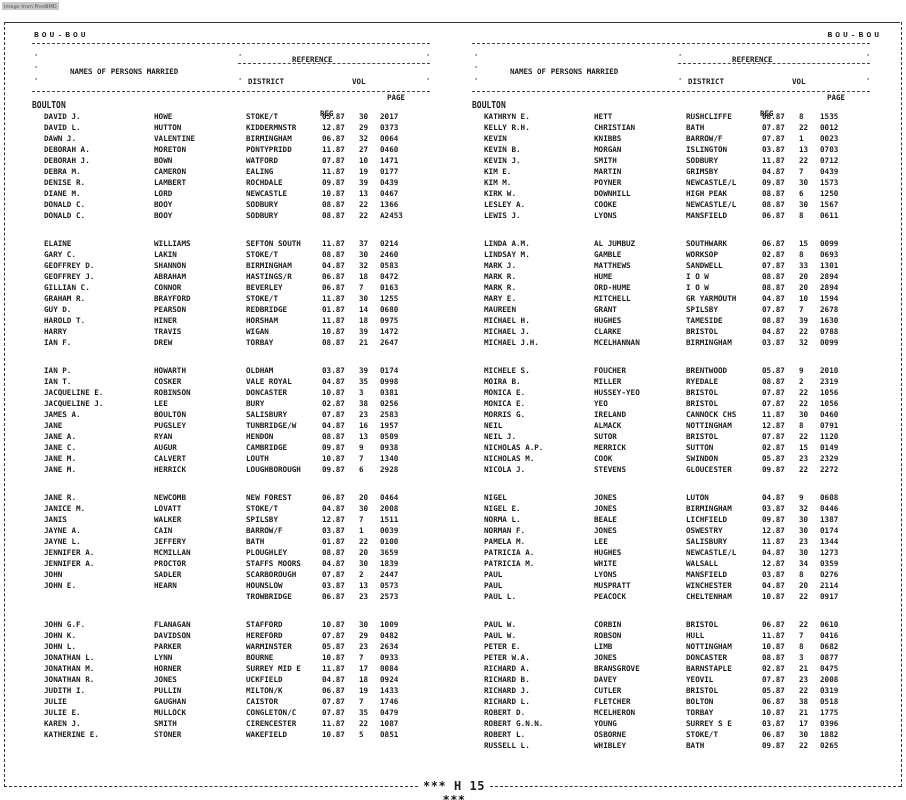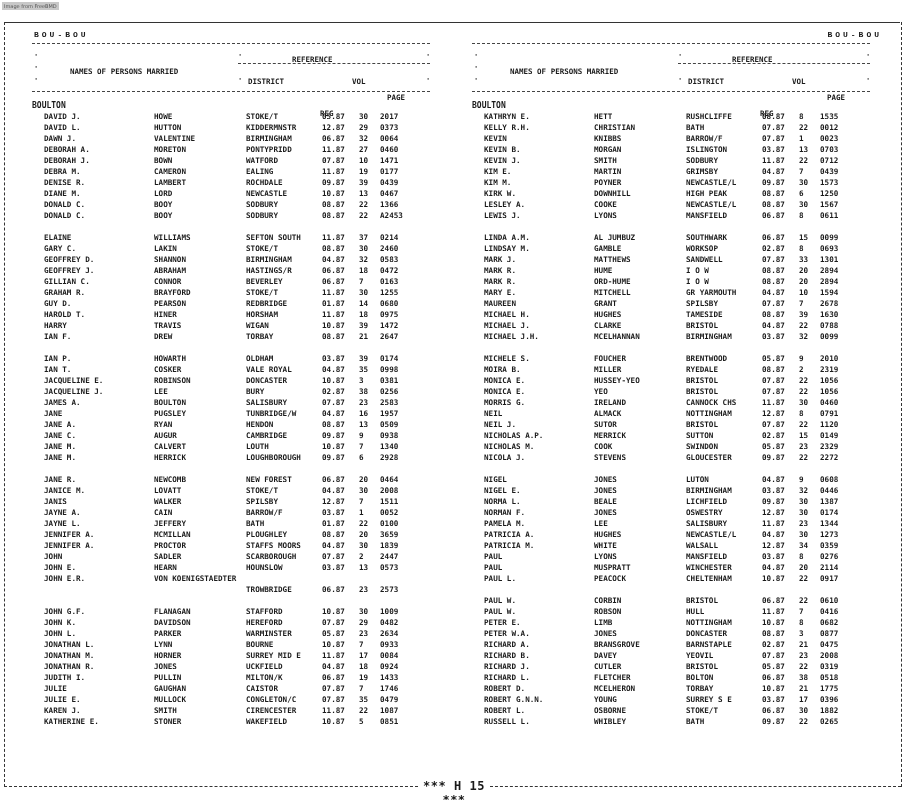--- a/index.html
+++ b/index.html
@@ -27,21 +27,21 @@
   .hdr .names { position:absolute; left:38px; top:24px; }
   .hdr .ref { position:absolute; left:260px; top:12px; }
   .hdr .dist { position:absolute; left:216px; top:34px; }
   .hdr .reg { position:absolute; left:288px; top:34px;margin-top:32px; }
   .hdr .vol { position:absolute; left:320px; top:34px; }
   .hdr .page { position:absolute; left:355px; top:34px;margin-top:16px; }
   .tick { position:absolute; font-size:7px; }
 
   .surname-group { font-size:8px; font-weight:bold; margin-top:6px; height:11px; }
   .row { position:relative; height:11px; font-size:7.6px; font-weight:bold; white-space:nowrap; }
-  .row.gap { margin-top:11px; }
+  .row.gap { margin-top:17px; }
   .row span { position:absolute; top:0; }
   .c-fn { left:12px; }
   .c-sp { left:122px; }
   .c-di { left:214px; }
   .c-rg { left:290px; }
   .c-vo { left:327px; }
   .c-pg { left:348px; }
 </style>
 </head>
 <body>
@@ -343,21 +343,21 @@
         <span class="c-rg">12.87</span>
         <span class="c-vo">7</span>
         <span class="c-pg">1511</span>
       </div>
       <div class="row">
         <span class="c-fn">JAYNE A.</span>
         <span class="c-sp">CAIN</span>
         <span class="c-di">BARROW/F</span>
         <span class="c-rg">03.87</span>
         <span class="c-vo">1</span>
-        <span class="c-pg">0052</span>
+        <span class="c-pg">0039</span>
       </div>
       <div class="row">
         <span class="c-fn">JAYNE L.</span>
         <span class="c-sp">JEFFERY</span>
         <span class="c-di">BATH</span>
         <span class="c-rg">01.87</span>
         <span class="c-vo">22</span>
         <span class="c-pg">0100</span>
       </div>
       <div class="row">
@@ -384,28 +384,20 @@
         <span class="c-vo">2</span>
         <span class="c-pg">2447</span>
       </div>
       <div class="row">
         <span class="c-fn">JOHN E.</span>
         <span class="c-sp">HEARN</span>
         <span class="c-di">HOUNSLOW</span>
         <span class="c-rg">03.87</span>
         <span class="c-vo">13</span>
         <span class="c-pg">0573</span>
-      </div>
-      <div class="row">
-        <span class="c-fn">JOHN E.R.</span>
-        <span class="c-sp">VON KOENIGSTAEDTER</span>
-        <span class="c-di"></span>
-        <span class="c-rg"></span>
-        <span class="c-vo"></span>
-        <span class="c-pg"></span>
       </div>
       <div class="row">
         <span class="c-fn"></span>
         <span class="c-sp"></span>
         <span class="c-di">TROWBRIDGE</span>
         <span class="c-rg">06.87</span>
         <span class="c-vo">23</span>
         <span class="c-pg">2573</span>
       </div>
       <div class="row gap">

